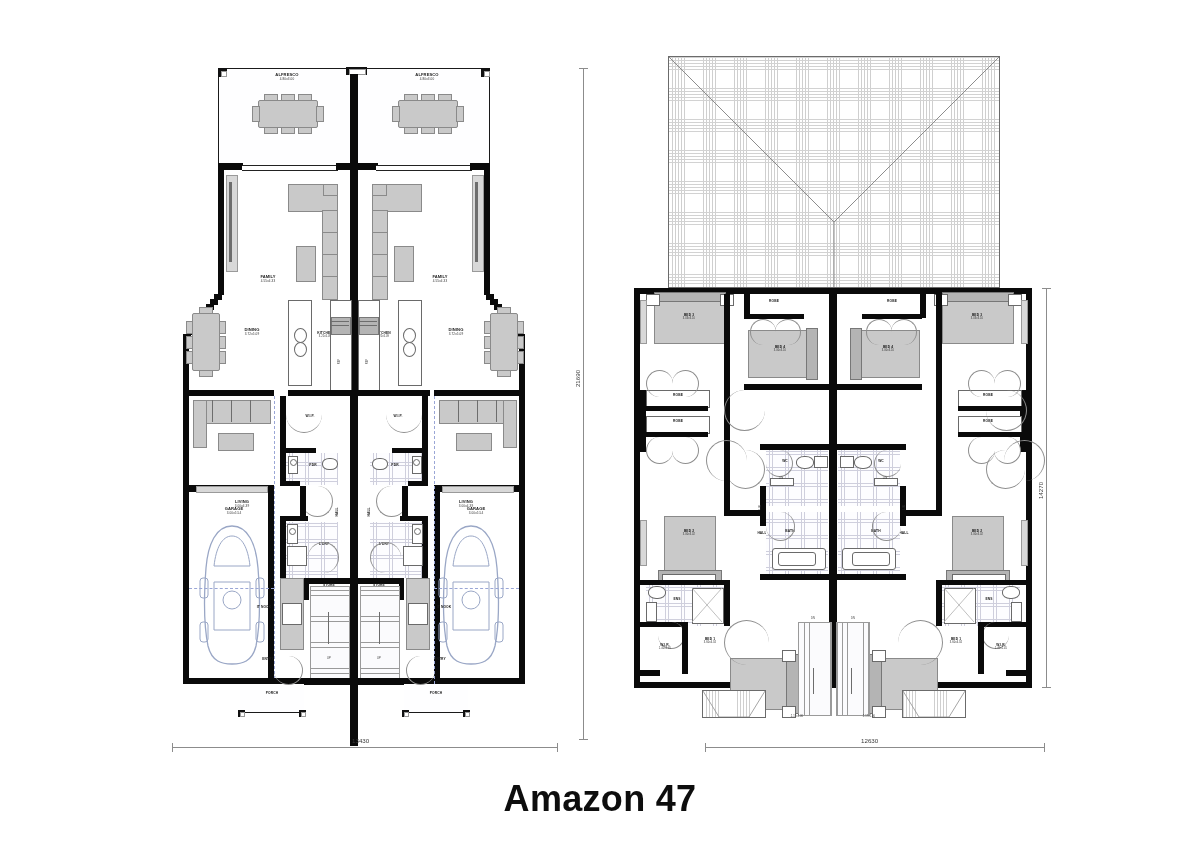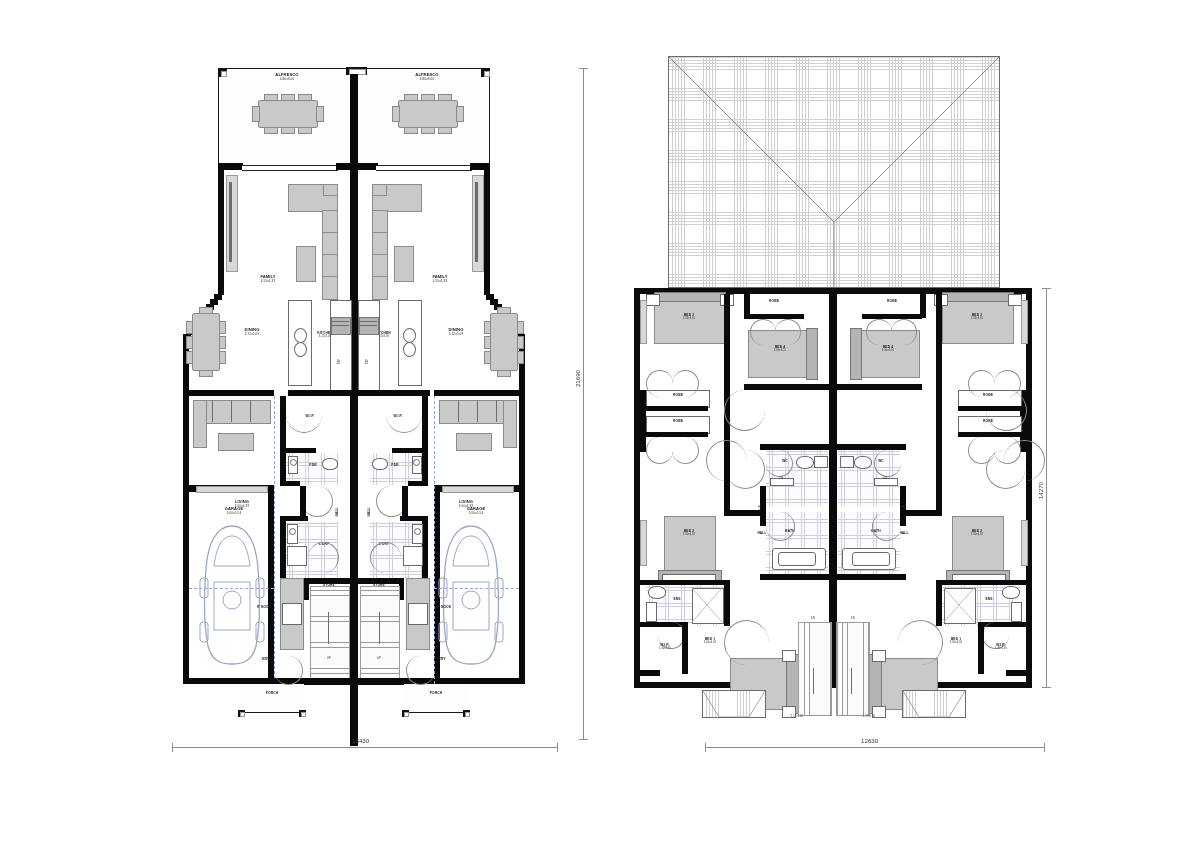--- a/index.html
+++ b/index.html
@@ -772,13 +772,14 @@
   <div class="dimline" style="left:705px;top:747px;width:340px;height:1px;"></div>
   <div class="dimtick" style="left:705px;top:743px;width:1px;height:9px;"></div>
   <div class="dimtick" style="left:1044px;top:743px;width:1px;height:9px;"></div>
   <div class="dimtxt" style="left:861px;top:737px;">12630</div>
 
   <div class="dimline" style="left:1046px;top:288px;width:1px;height:400px;"></div>
   <div class="dimtick" style="left:1042px;top:288px;width:9px;height:1px;"></div>
   <div class="dimtick" style="left:1042px;top:687px;width:9px;height:1px;"></div>
   <div class="dimtxt v" style="left:1032px;top:487px;">14270</div>
 
+  <div id="title">Amazon 47</div>
 </div>
 
 </body></html>

